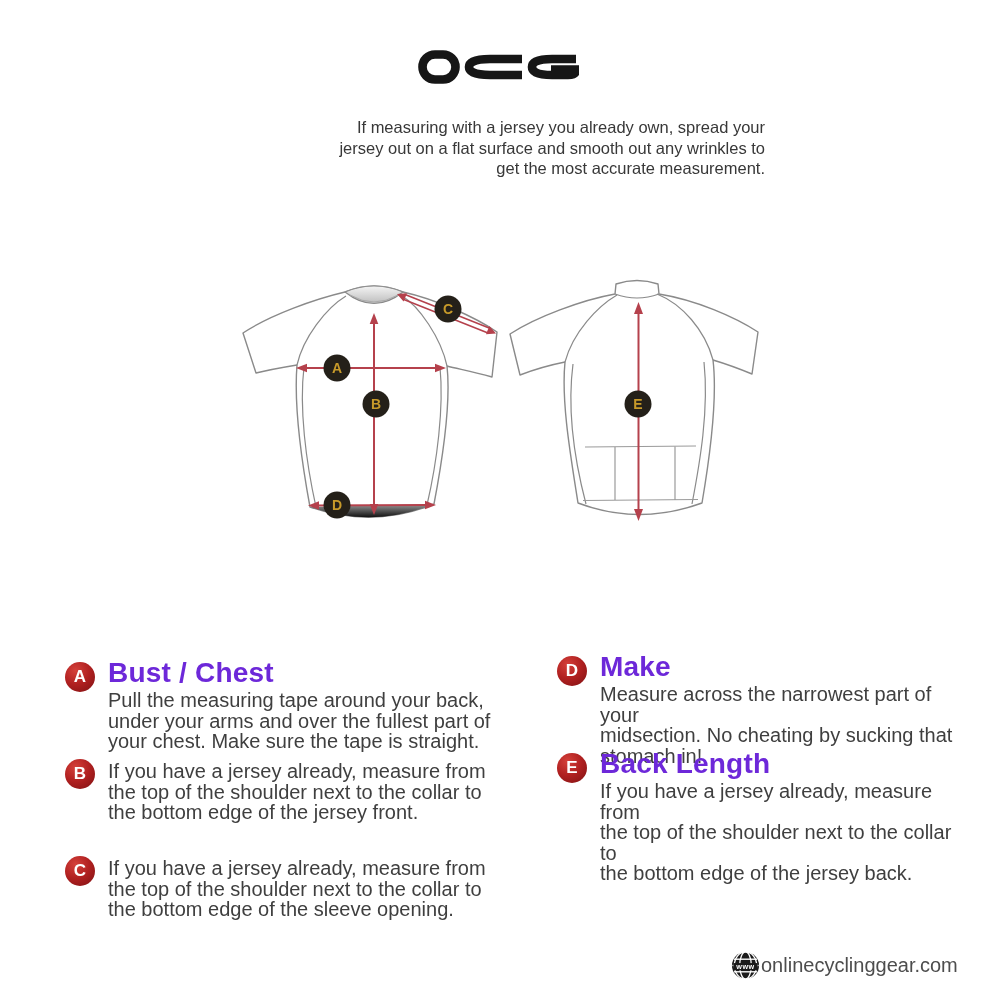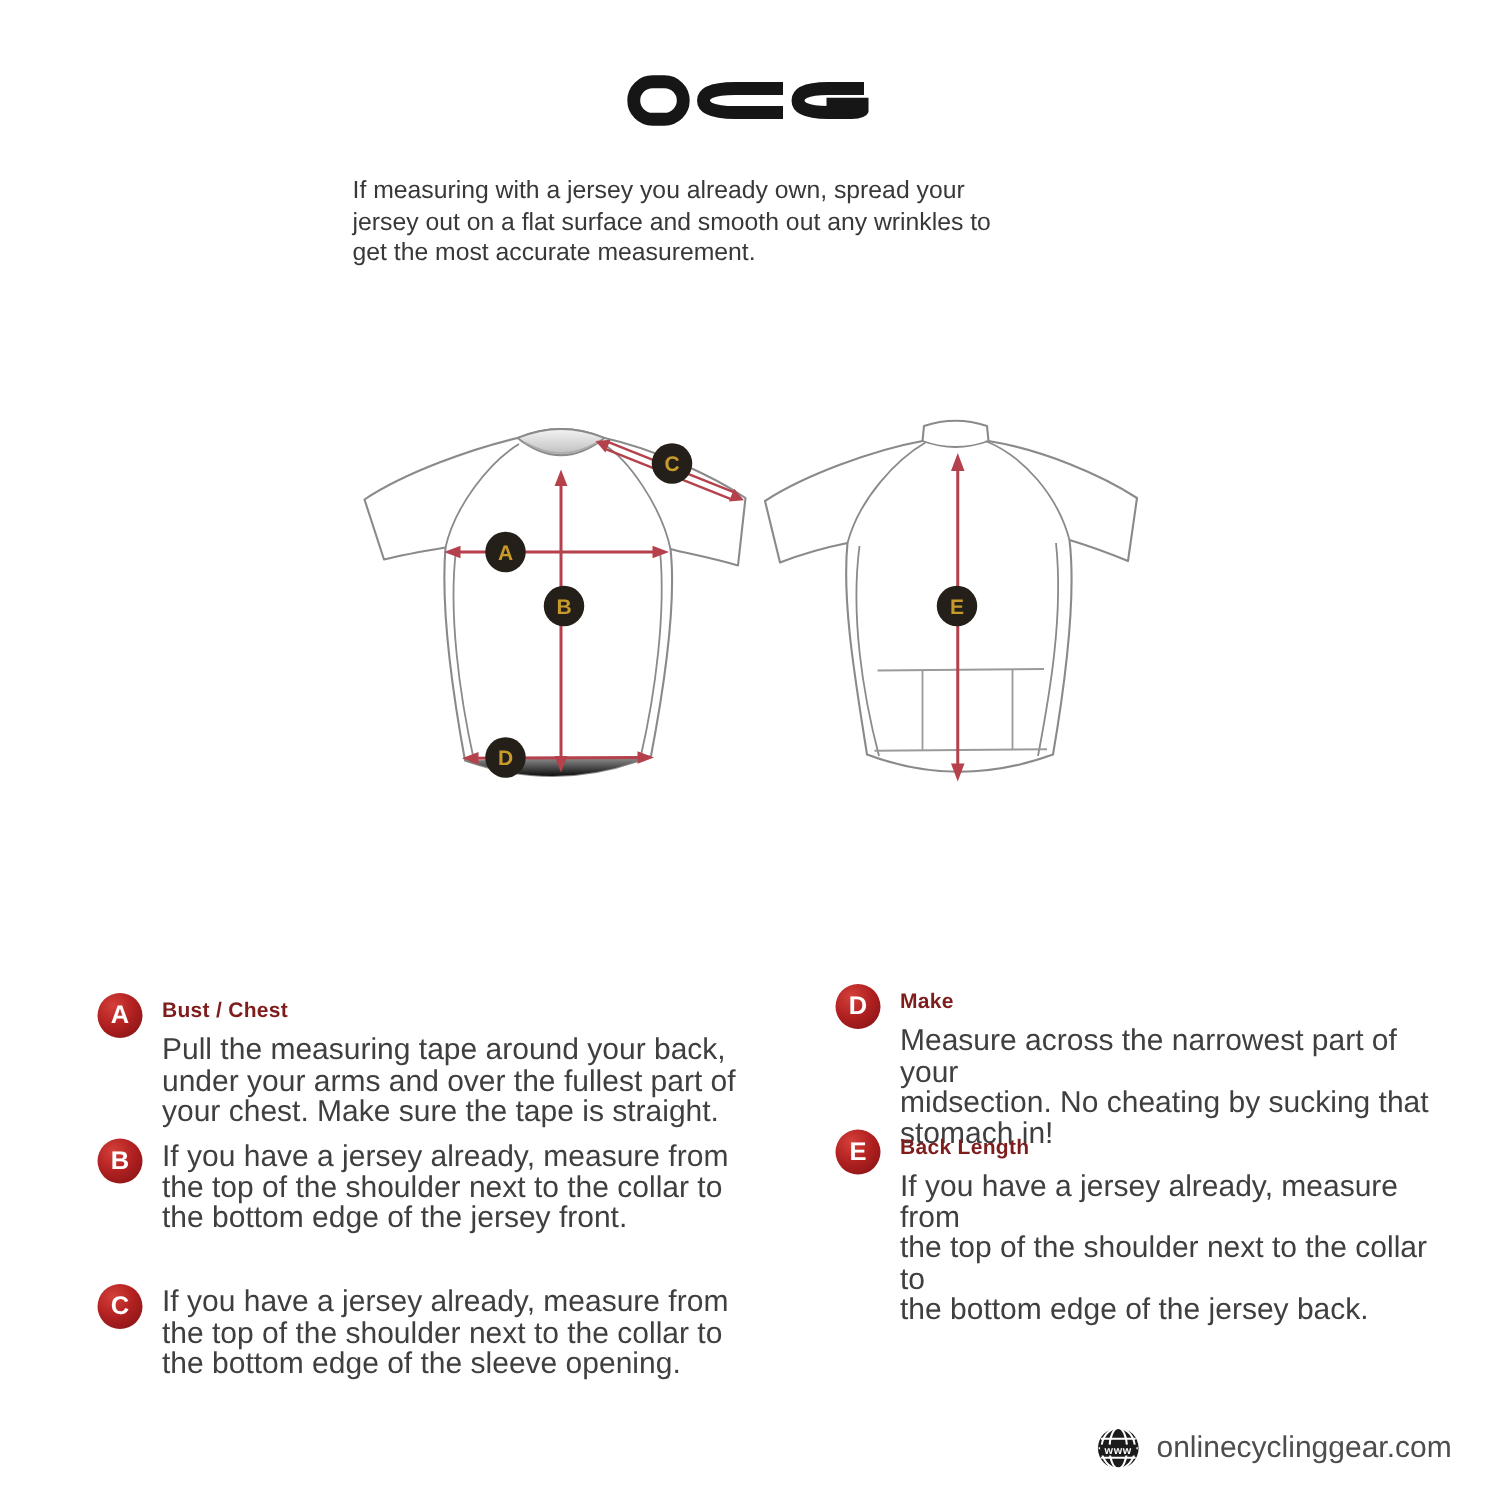--- a/index.html
+++ b/index.html
@@ -6,52 +6,52 @@
   .page {
     position: relative;
     width: 1000px; height: 1000px;
     background: #ffffff;
     font-family: "Liberation Sans", sans-serif;
     overflow: hidden;
   }
   .logo-wrap { position: absolute; left: 418px; top: 50px; width: 161px; height: 34px; }
   .intro {
     position: absolute; left: 235px; top: 117px; width: 530px;
-    text-align: left; font-size: 16.5px; line-height: 20.5px;
+    text-align: right; font-size: 16.5px; line-height: 20.5px;
     color: #383838; white-space: pre-line;
   }
   .jersey-svg { position: absolute; width: 280px; height: 280px; }
   .front-svg { left: 230px; top: 270px; }
   .back-svg  { left: 500px; top: 270px; }
 
   .measure-section { position: absolute; }
   .m-badge {
     position: absolute; left: 0; top: 2px;
     width: 30px; height: 30px; border-radius: 50%;
     background: radial-gradient(circle at 35% 28%, #d4403a 0%, #b02020 48%, #7e1113 100%);
     color: #ffffff; font-weight: bold; font-size: 17px;
     display: flex; align-items: center; justify-content: center;
   }
   .m-title {
-    margin: 0 0 0 43px; font-size: 14px; font-weight: bold;
-    color: #7f1d1d; letter-spacing: 0.2px; line-height: 26px;
+    margin: 0 0 0 43px; font-size: 28px; font-weight: bold;
+    color: #6d28d9; letter-spacing: 0.2px; line-height: 26px;
   }
   .m-body {
     margin: 4px 0 0 43px; font-size: 20px; line-height: 20.5px;
     color: #3f3f3f; white-space: pre-line;
   }
   .sec-a { left: 65px; top: 660px; width: 430px; }
   .sec-b { left: 65px; top: 757px; width: 430px; }
   .sec-c { left: 65px; top: 854px; width: 430px; }
   .sec-d { left: 557px; top: 654px; width: 410px; }
   .sec-e { left: 557px; top: 751px; width: 410px; }
 
   .footer {
     position: absolute; left: 730px; top: 950px;
-    display: flex; align-items: center; gap: 10px;
+    display: flex; align-items: center; gap: 0;
     font-size: 20px; color: #4d4d4d;
   }
 </style>
 </head>
 <body>
 
 <div class="page">
 
   <div class="logo-wrap">
     <svg viewBox="0 0 161 34" width="161" height="34">

